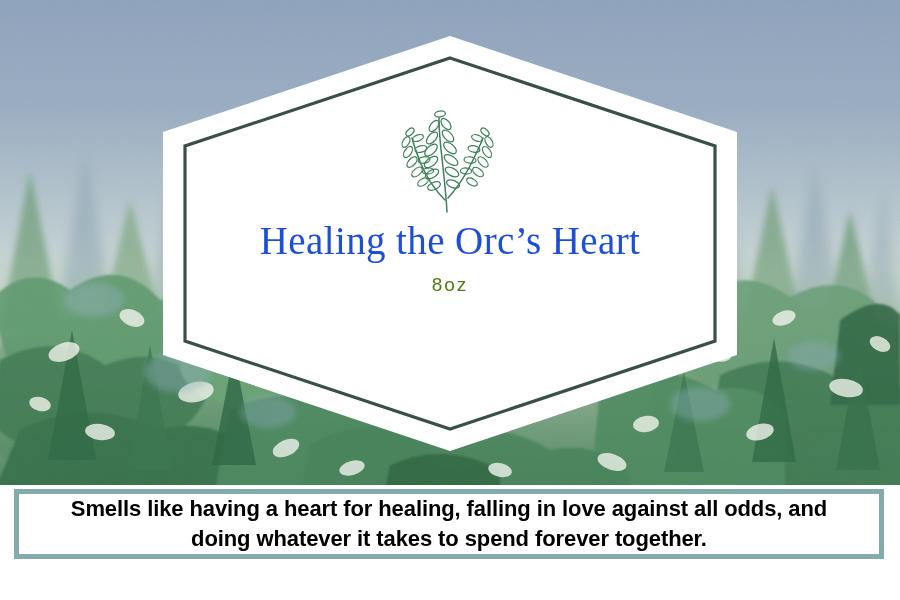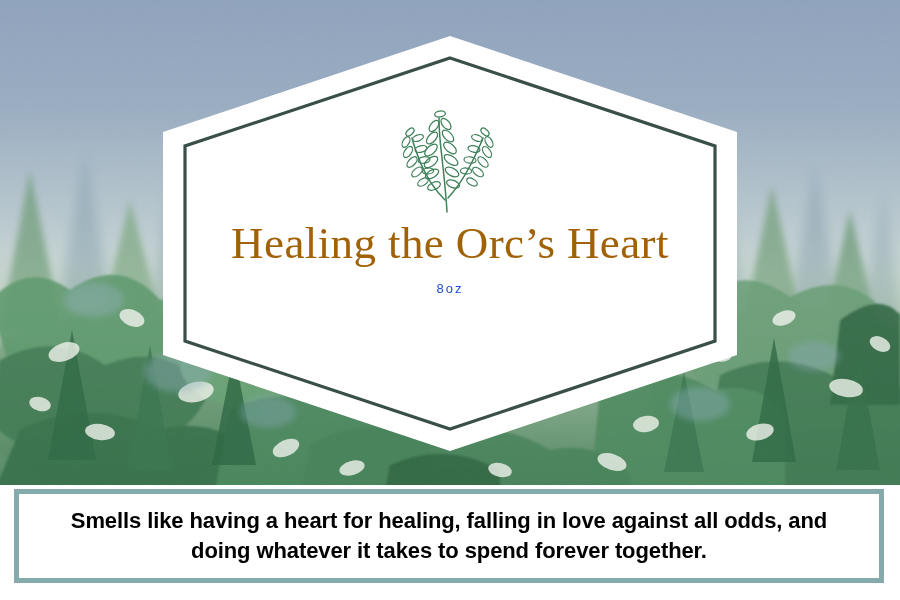--- a/index.html
+++ b/index.html
@@ -68,55 +68,55 @@
   .sprig-wrap {
     margin-top: 66px;
     width: 130px;
     height: 112px;
   }
   .sprig-wrap svg { display: block; width: 130px; height: 112px; }
 
   .product-title {
     margin-top: 6px;
     font-family: "Liberation Serif", "DejaVu Serif", serif;
-    font-size: 45px;
+    font-size: 39px;
     line-height: 1.06;
-    color: #a16207;
+    color: #1d4ed8;
     letter-spacing: 0.4px;
     white-space: nowrap;
   }
 
   .notes-block {
     margin-top: 20px;
     width: 480px;
     text-align: center;
     font-family: "Liberation Sans", sans-serif;
     font-size: 25px;
     line-height: 1.26;
     letter-spacing: 3.0px;
     color: #1c1c1c;
     text-transform: uppercase;
   }
   .notes-line { display: block; }
 
   .size-line {
     margin-top: 13px;
     font-family: "Liberation Sans", sans-serif;
-    font-size: 13px;
+    font-size: 19px;
     letter-spacing: 2.0px;
-    color: #1d4ed8;
+    color: #4d7c0f;
   }
 
   
   .desc-banner {
     position: absolute;
     left: 14px;
     top: 489px;
     width: 870px;
-    height: 94px;
+    height: 70px;
     box-sizing: border-box;
     border: 5px solid #84aaab;
     background: #ffffff;
     display: flex;
     align-items: center;
     justify-content: center;
   }
   .desc-text {
     width: 800px;
     text-align: center;

